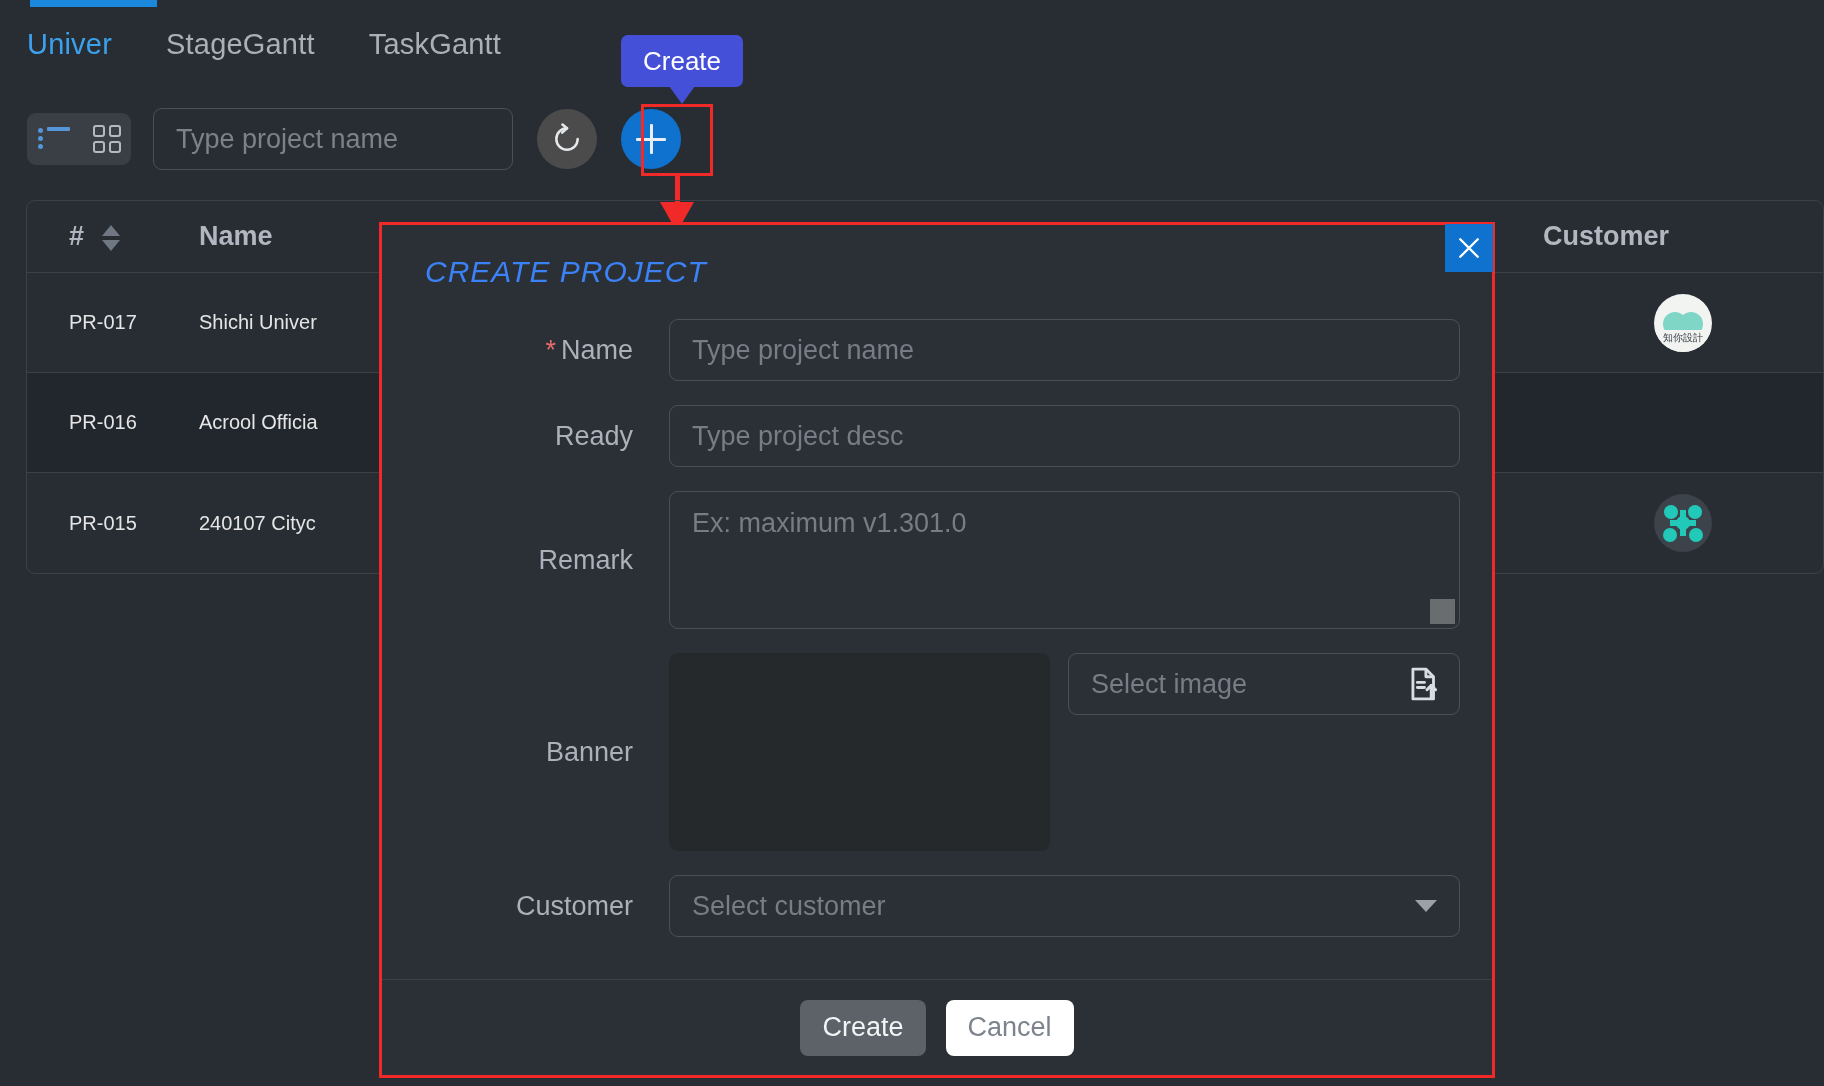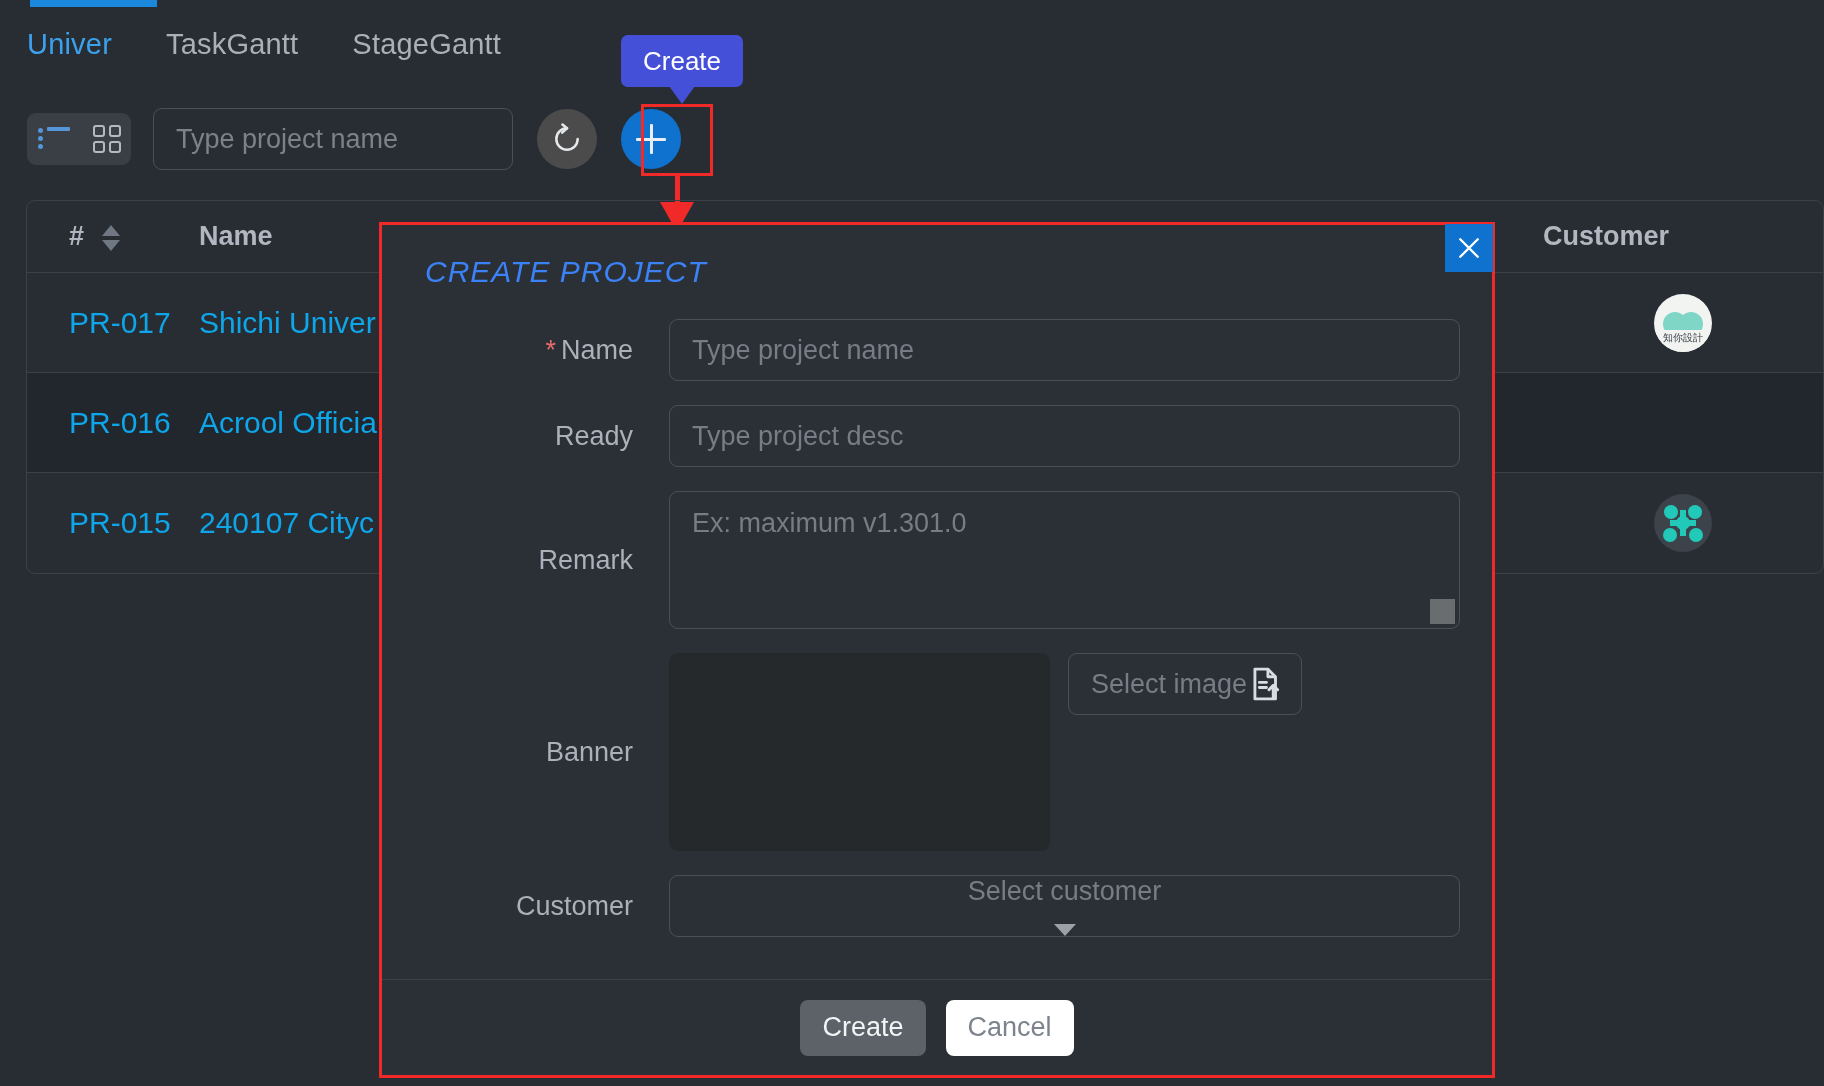--- a/index.html
+++ b/index.html
@@ -167,21 +167,21 @@
   .trow:last-child { border-bottom: none; }
   .c-id   { width: 152px; padding-left: 42px; }
   .c-name { flex: 1; padding-left: 20px; }
   .c-status { width: 300px; }
   .c-cust { width: 280px; display:flex; justify-content:center; }
   .trow.head .c-id, .trow.head .c-name,
   .trow.head .c-status, .trow.head .c-cust {
     color: #b0b7c0; font-size: 27px; font-weight: bold;
   }
   .trow.head .c-cust { justify-content: flex-start; }
-  .trow .c-id, .trow .c-name { color: #0ea5e9; font-size: 30px; }
+  .trow .c-id, .trow .c-name { color: #e5e5e5; font-size: 20px; }
   .sort-arrows {
     display: inline-flex; flex-direction: column; vertical-align: middle;
     margin-left: 10px; gap: 4px;
   }
   .sort-arrows i {
     width: 0; height: 0;
     border-left: 9px solid transparent;
     border-right: 9px solid transparent;
   }
   .sort-arrows i.up { border-bottom: 11px solid #6e7782; }
@@ -262,39 +262,39 @@
     cursor: nwse-resize;
   }
   .banner-row { align-items: center; }
   .banner-wrap { display: flex; gap: 18px; }
   .banner-preview {
     width: 381px; height: 198px;
     background: #26292c;
     border-radius: 9px;
     flex: 0 0 auto;
   }
-  .banner-right { flex: 1; display: flex; gap: 12px; }
+  .banner-right { flex: 1; display: flex; flex-direction: column; gap: 12px; }
   .file-inp {
     height: 62px;
     border: 1px solid #4a5058;
     border-radius: 9px;
     display: flex; align-items: center; justify-content: space-between;
     padding: 0 16px 0 22px;
     color: #767d86; font-size: 27px;
   }
   .file-note {
     color: #858c95; font-size: 25px; line-height: 1.35;
   }
   .select-inp {
     width: 100%; height: 62px;
     border: 1px solid #4a5058;
     border-radius: 9px;
     display: flex; align-items: center; justify-content: space-between;
     padding: 0 22px;
-    color: #767d86; font-size: 27px; flex-direction: column;
+    color: #767d86; font-size: 27px;
   }
   .modal-footer {
     position: absolute; left: 0; right: 0; bottom: 0;
     height: 96px;
     border-top: 1px solid #3b4147;
     display: flex; align-items: center; justify-content: center;
     gap: 20px;
   }
   .btn {
     min-width: 110px; height: 56px;
@@ -315,22 +315,22 @@
 </style>
 </head>
 <body>
 
 <div id="app">
 
   <div class="top-indicator"></div>
 
   <div class="tabs">
     <div class="tab active">Univer</div>
+    <div class="tab">StageGantt</div>
     <div class="tab">TaskGantt</div>
-    <div class="tab">StageGantt</div>
   </div>
 
   <div class="toolbar">
     <div class="view-toggle">
       <div class="icon-list">
         <b></b>
           <b></b>
           <b></b>
         <i></i>
           <i></i>

